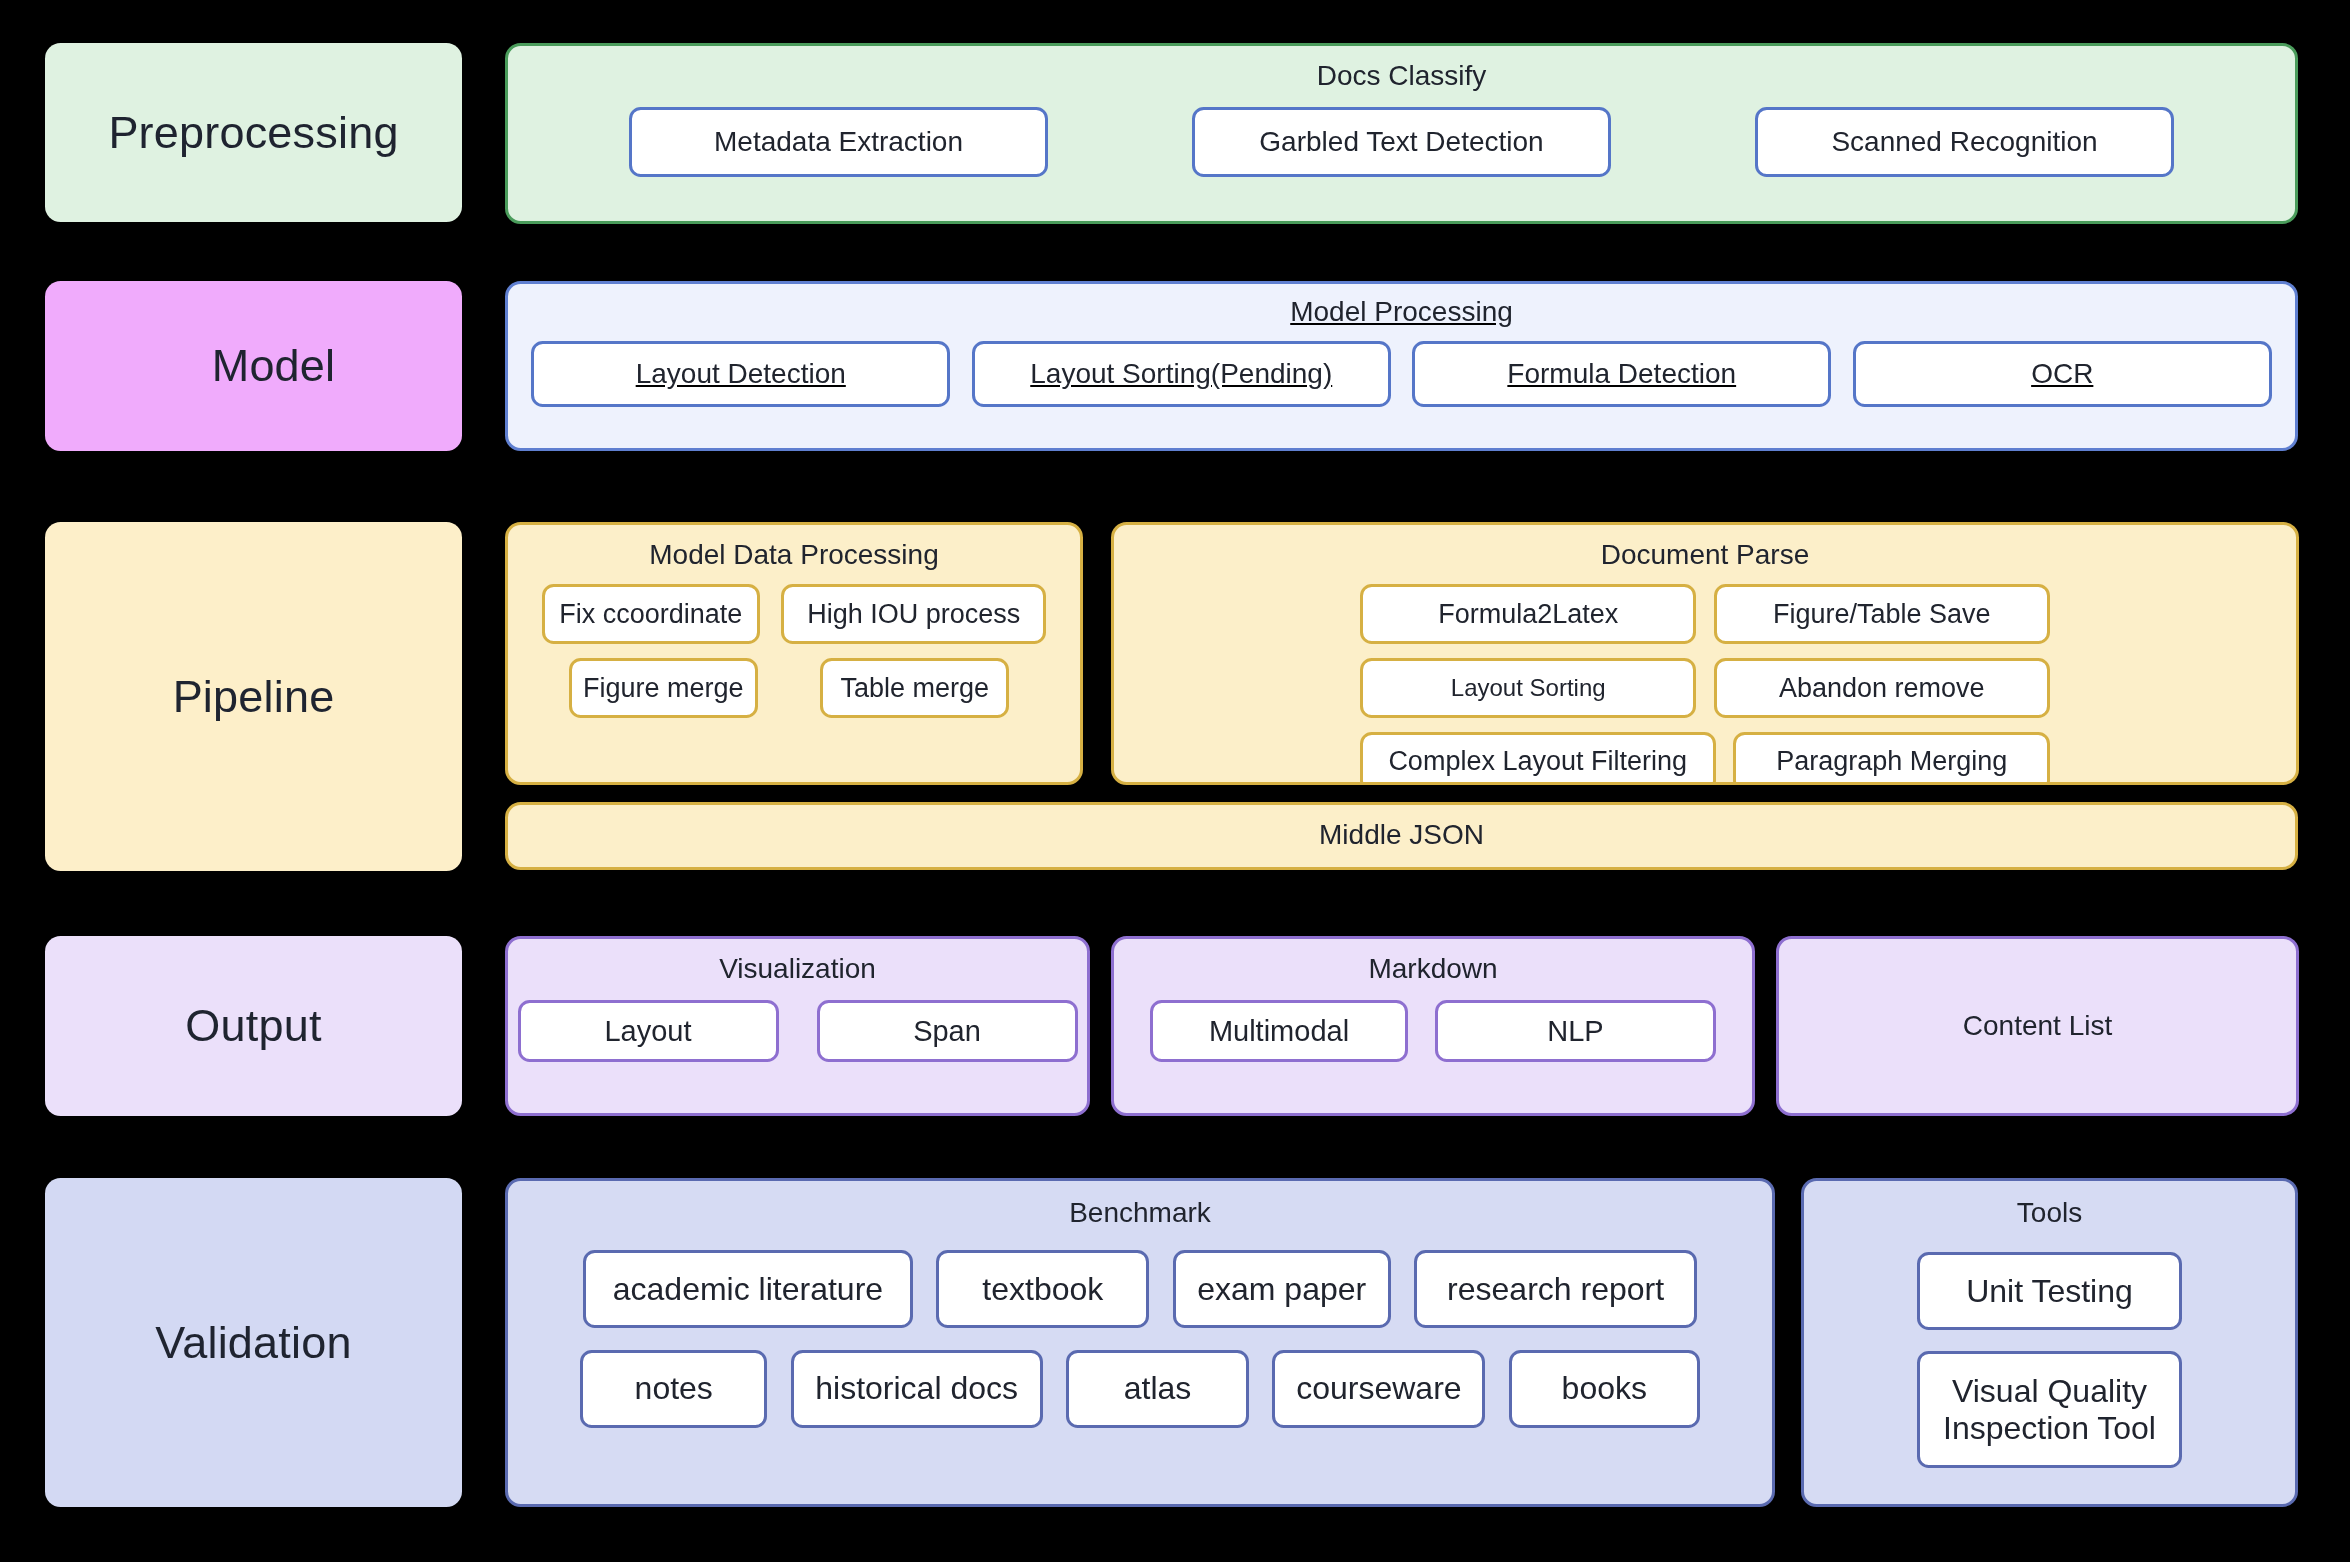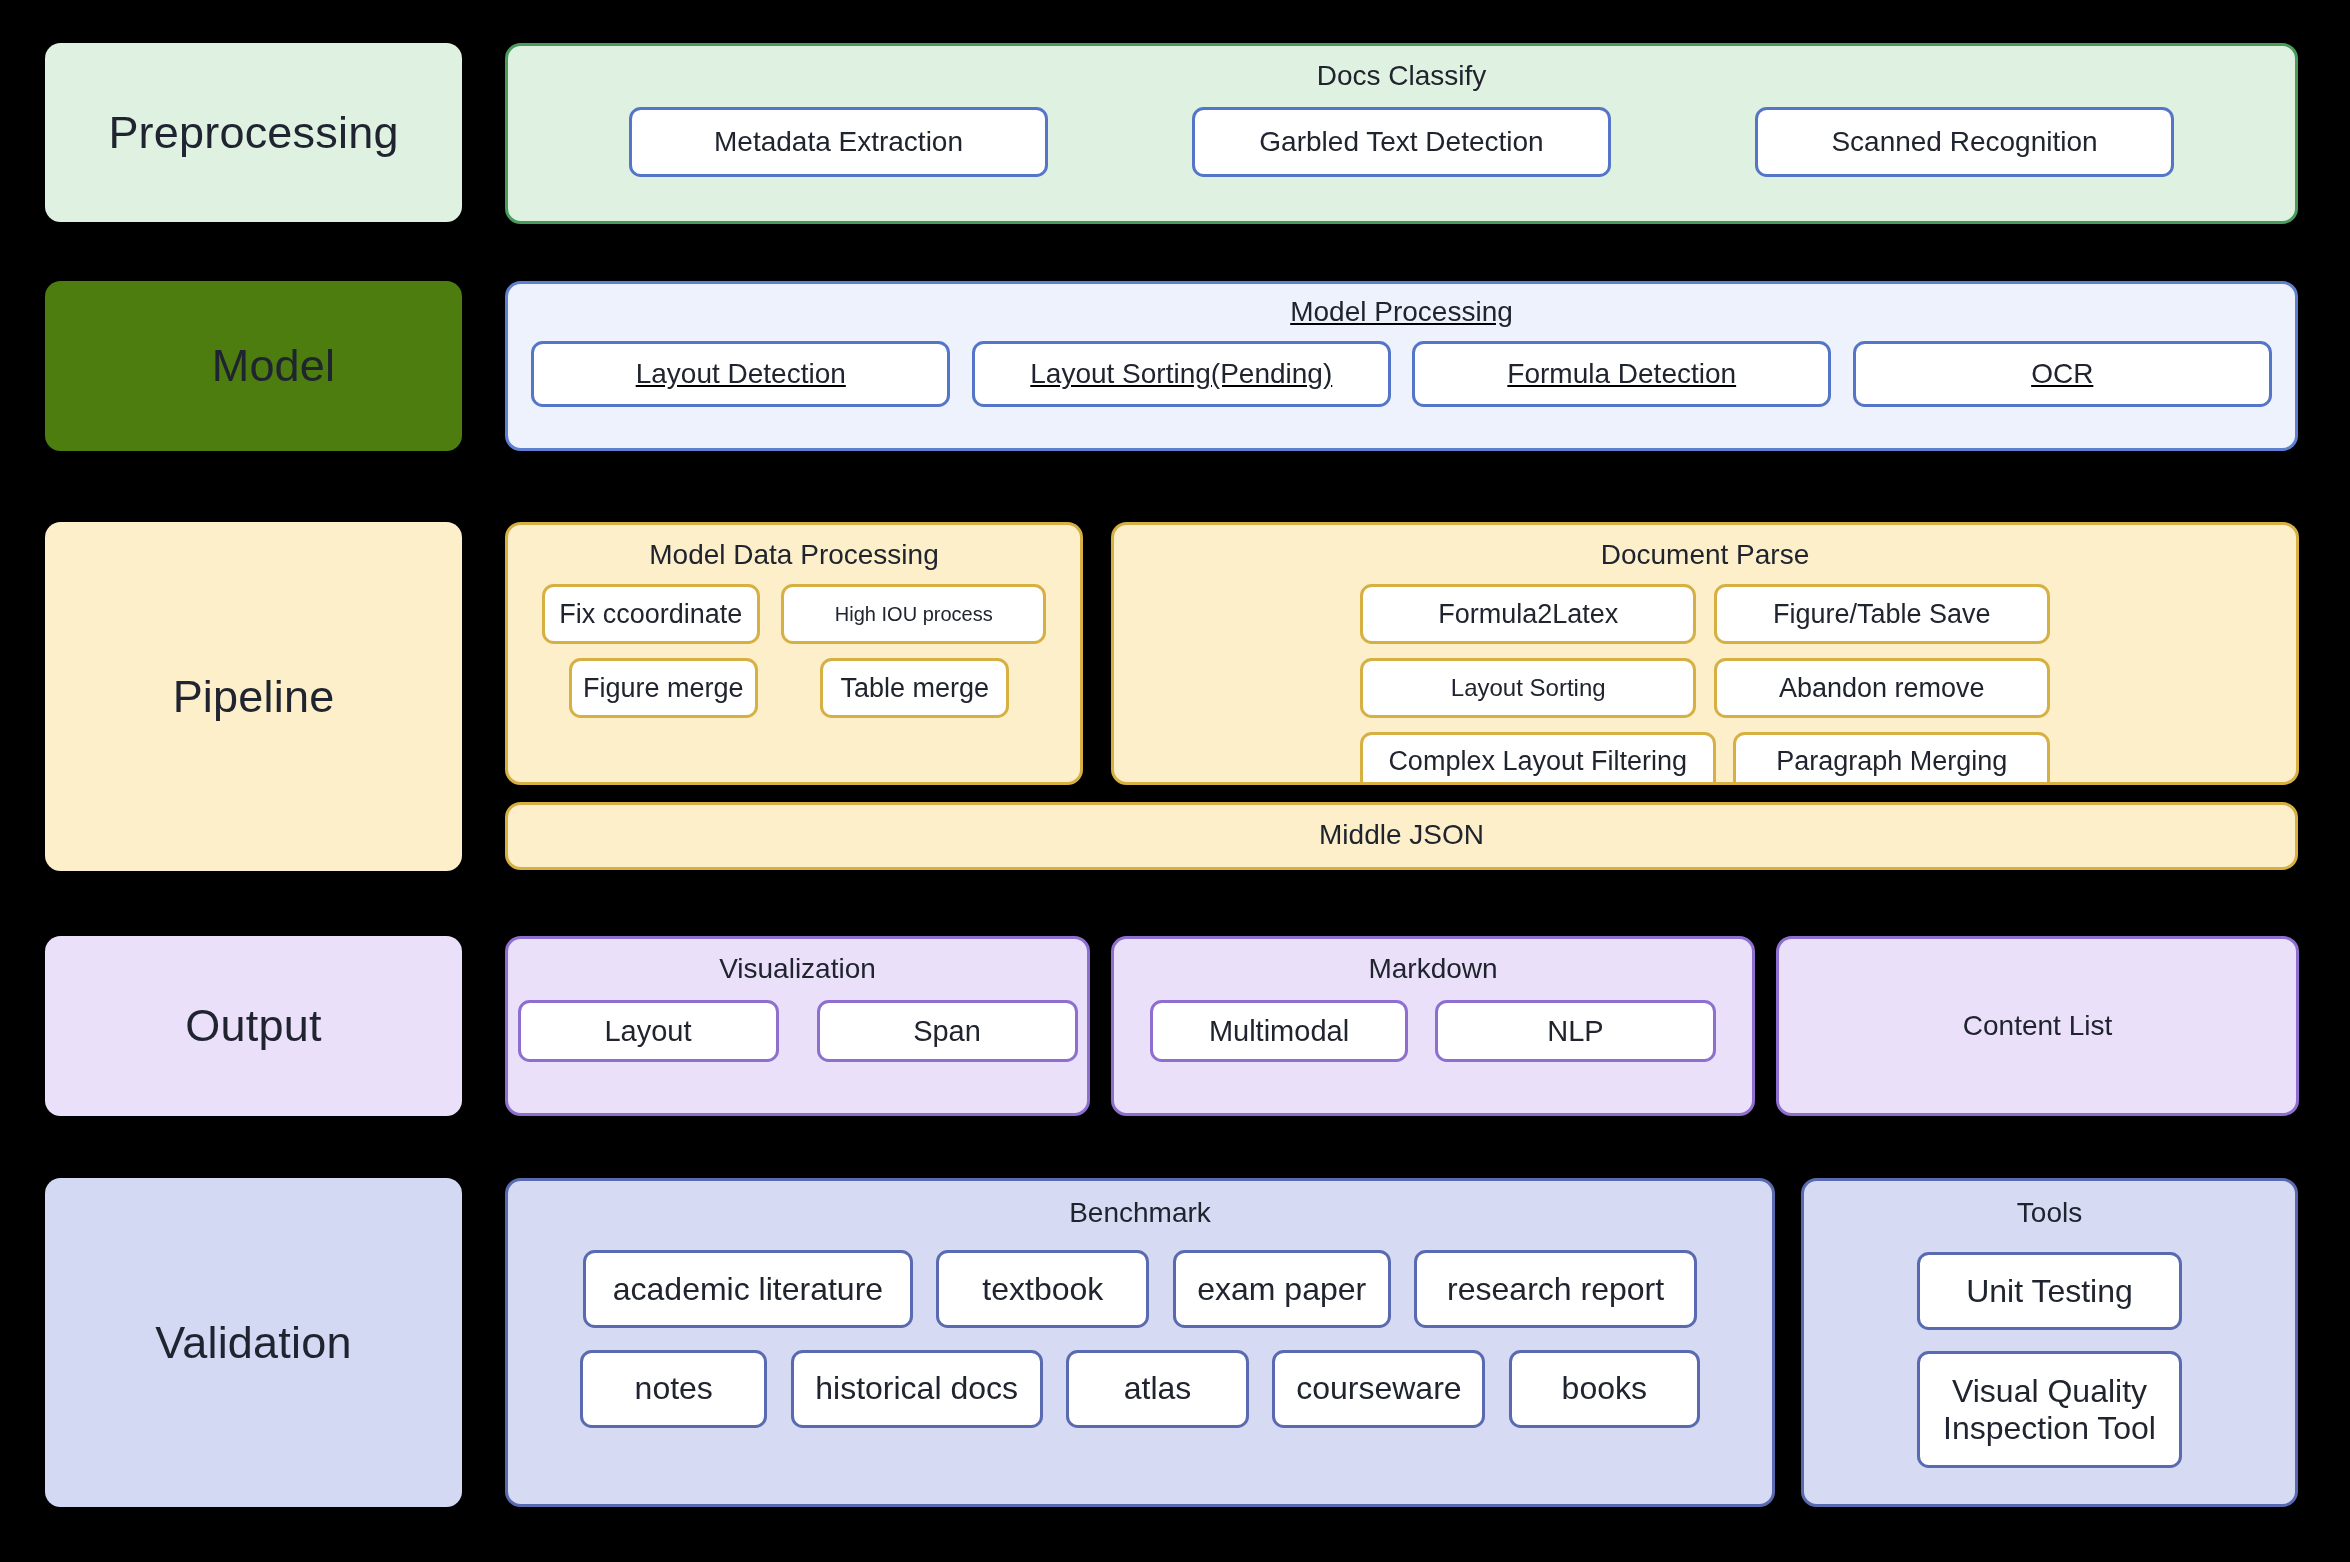--- a/index.html
+++ b/index.html
@@ -75,21 +75,21 @@
     color: #20242e;
     line-height: 1.15;
     padding: 0 9.8px;
   }
 
   
   .theme-green   { background: #dff2e1; border-color: #4a9c5b; }
   .theme-green-label { background: #dff2e1; }
 
   .theme-blue    { background: #eef2fd; border-color: #5f7fd0; text-decoration: underline; }
-  .theme-blue-label  { background: #4d7c0f; padding-left: 40px; }
+  .theme-blue-label  { background: #f0abfc; padding-left: 40px; }
   .chip-blue     { border-color: #5576c8; }
   .theme-yellow-fix { background: #fcefc9; border-color: #d6b043; }
   .theme-yellow-label{ background: #fdefc9; }
   .chip-yellow   { border-color: #d6b043; }
 
   .theme-purple  { background: #ebe0fa; border-color: #8e6fd0; }
   .theme-purple-label{ background: #ebe0fa; }
   .chip-purple   { border-color: #8e6fd0; }
 
   .theme-peri    { background: #d6dbf3; border-color: #5a6ab0; }
@@ -129,21 +129,21 @@
   </div>
 
   <div class="card stage-label theme-yellow-label" style="left:45px; top:522px; width:417px; height:349px; font-size:45px;">
     <span>Pipeline</span>
   </div>
 
   <div class="card group theme-yellow-fix" style="left:505px; top:522px; width:578px; height:263px;">
     <div class="group-title" style="font-size:28px; padding-top:13.7px;">Model Data Processing</div>
     <div class="group-body" style="gap:13.7px 21.5px; margin-top:13.7px; padding:0 13.7px;">
       <div class="chip chip-yellow" style="width:218px; height:60px; font-size:27px;">Fix ccoordinate</div>
-      <div class="chip chip-yellow" style="width:265px; height:60px; font-size:20px;text-align:center;">High IOU process</div>
+      <div class="chip chip-yellow" style="width:265px; height:60px; font-size:27px;text-align:center;">High IOU process</div>
       <div class="chip chip-yellow" style="width:189px; height:60px; font-size:27px; margin-left:-9.8px;">Figure merge</div>
       <div class="chip chip-yellow" style="width:189px; height:60px; font-size:27px; margin-left:41px;">Table merge</div>
     </div>
   </div>
 
   <div class="card group theme-yellow-fix" style="left:1111px; top:522px; width:1188px; height:263px;">
     <div class="group-title" style="font-size:28px; padding-top:13.7px;">Document Parse</div>
     <div class="group-body" style="gap:13.7px 17.6px; margin-top:13.7px; padding:0 73px;">
       <div class="chip chip-yellow" style="width:336px; height:60px; font-size:27px;">Formula2Latex</div>
       <div class="chip chip-yellow" style="width:336px; height:60px; font-size:27px;">Figure/Table Save</div>

